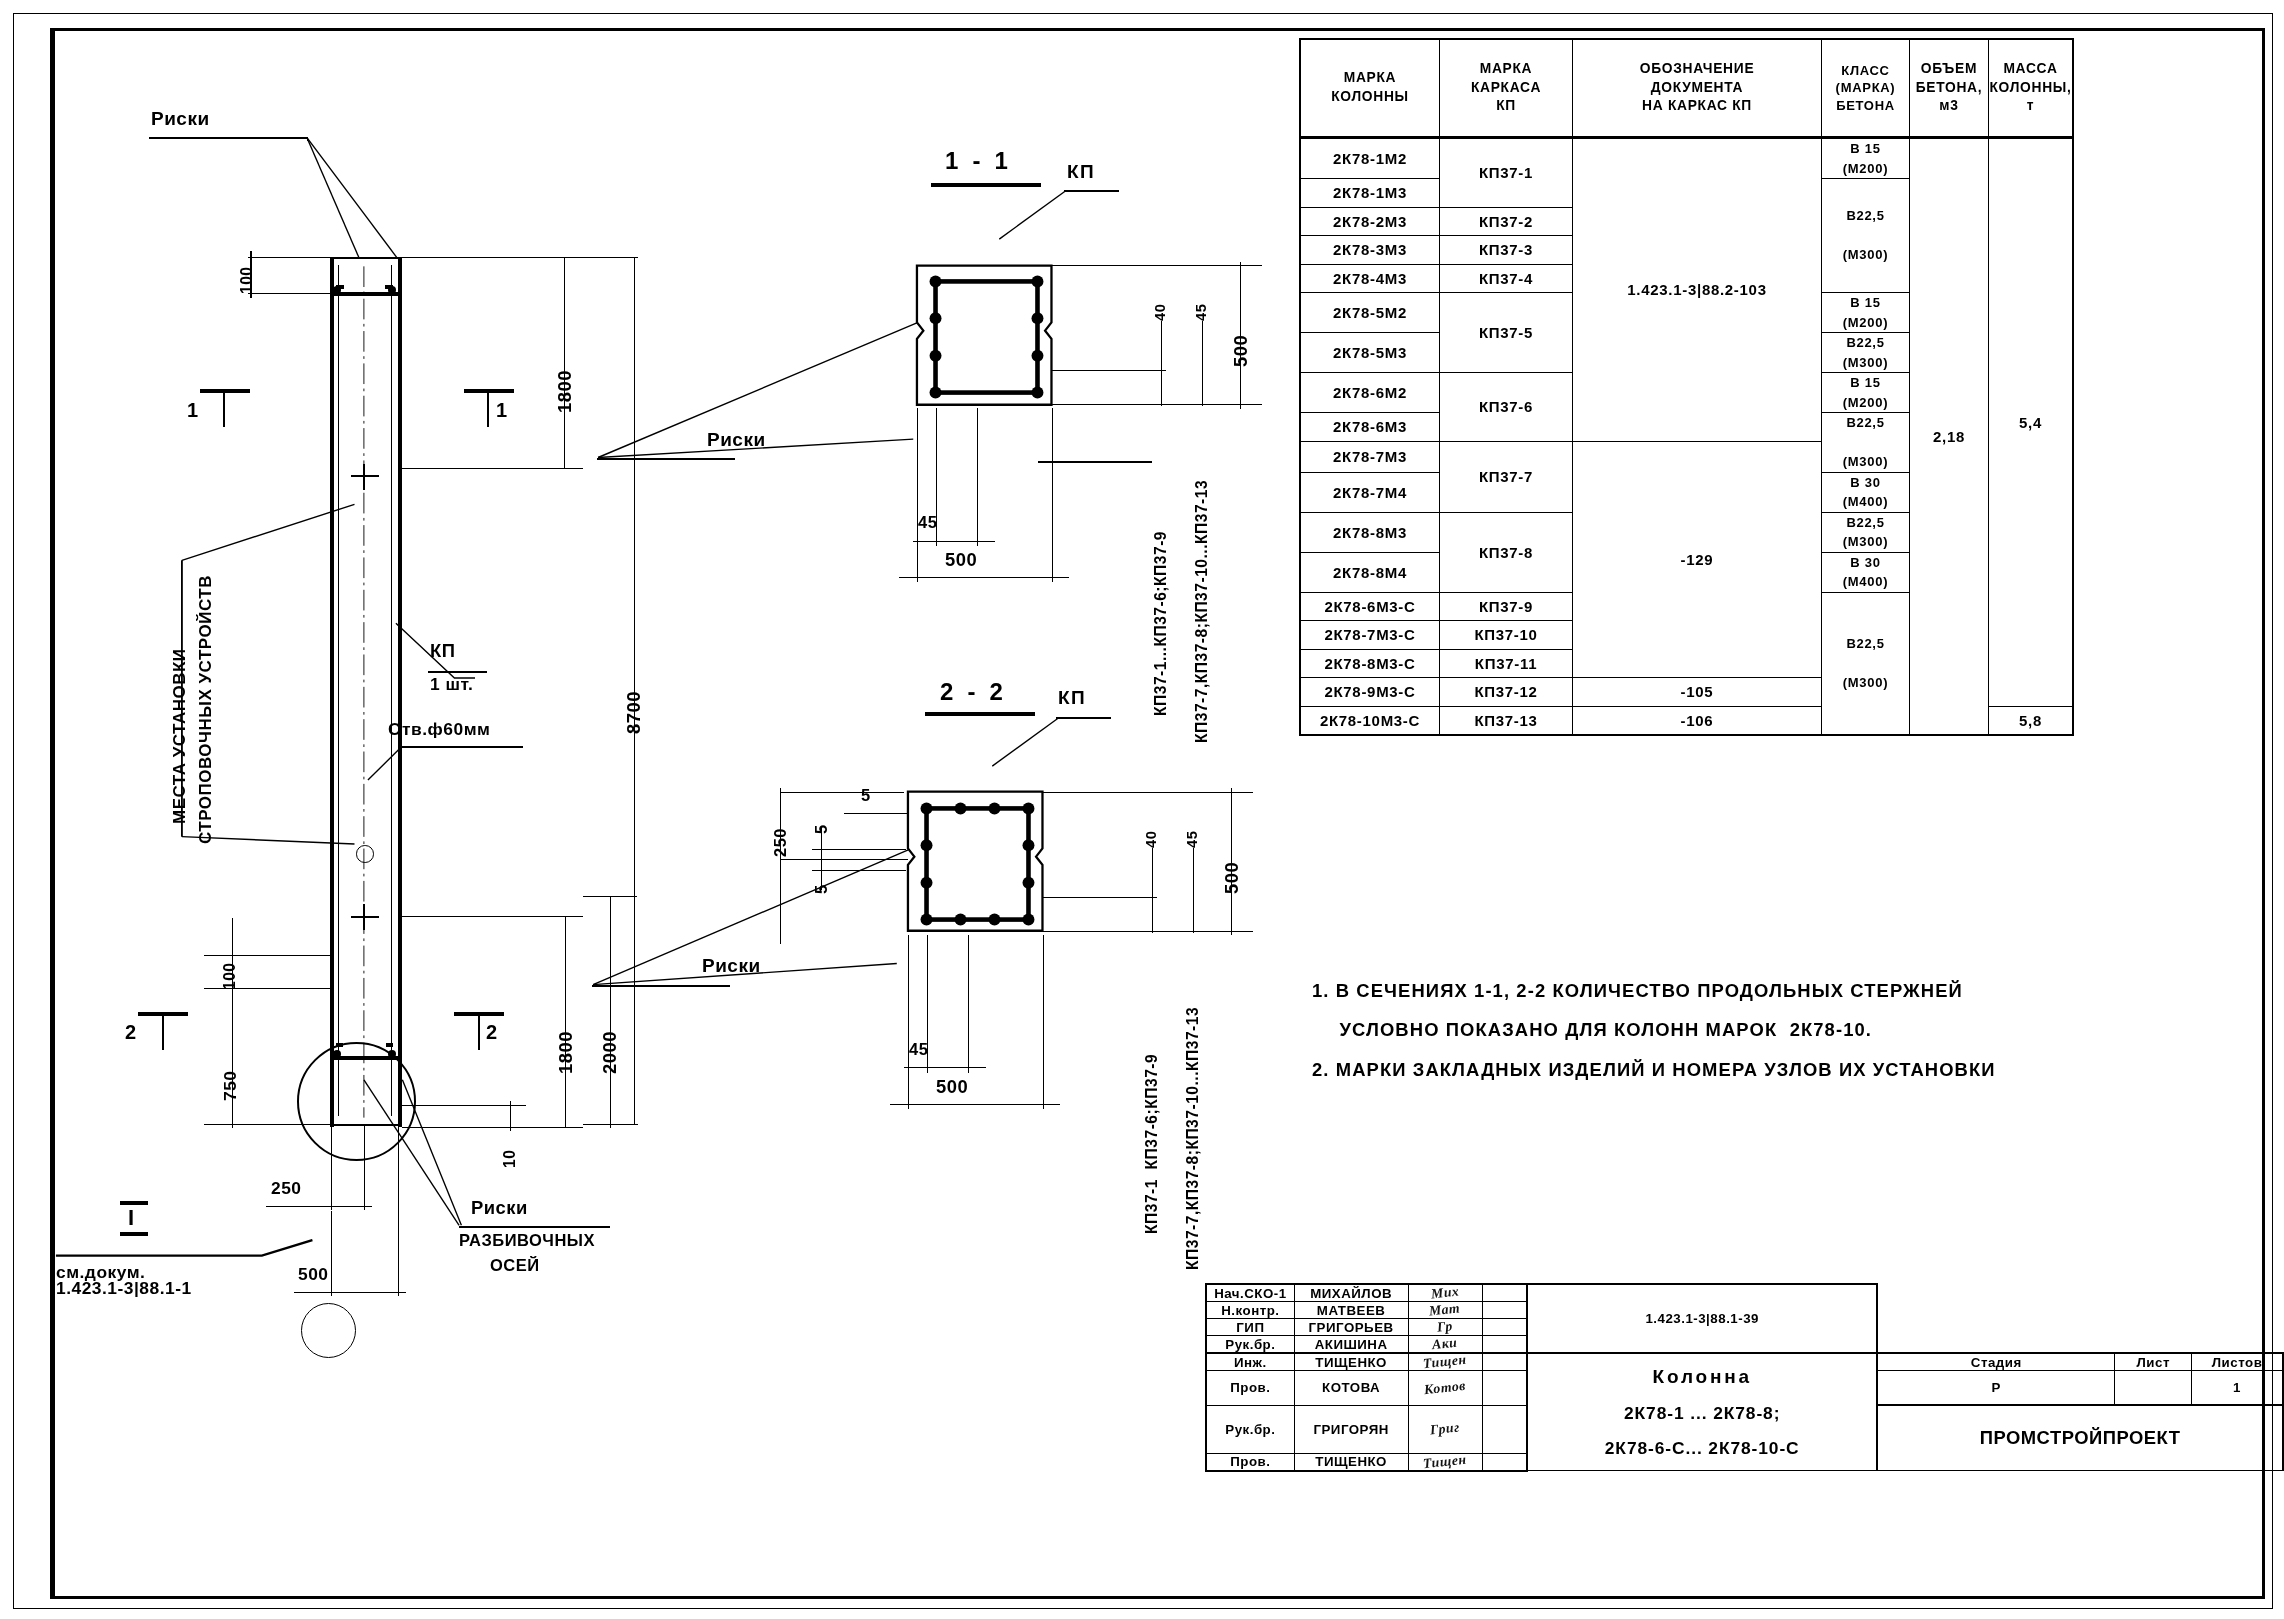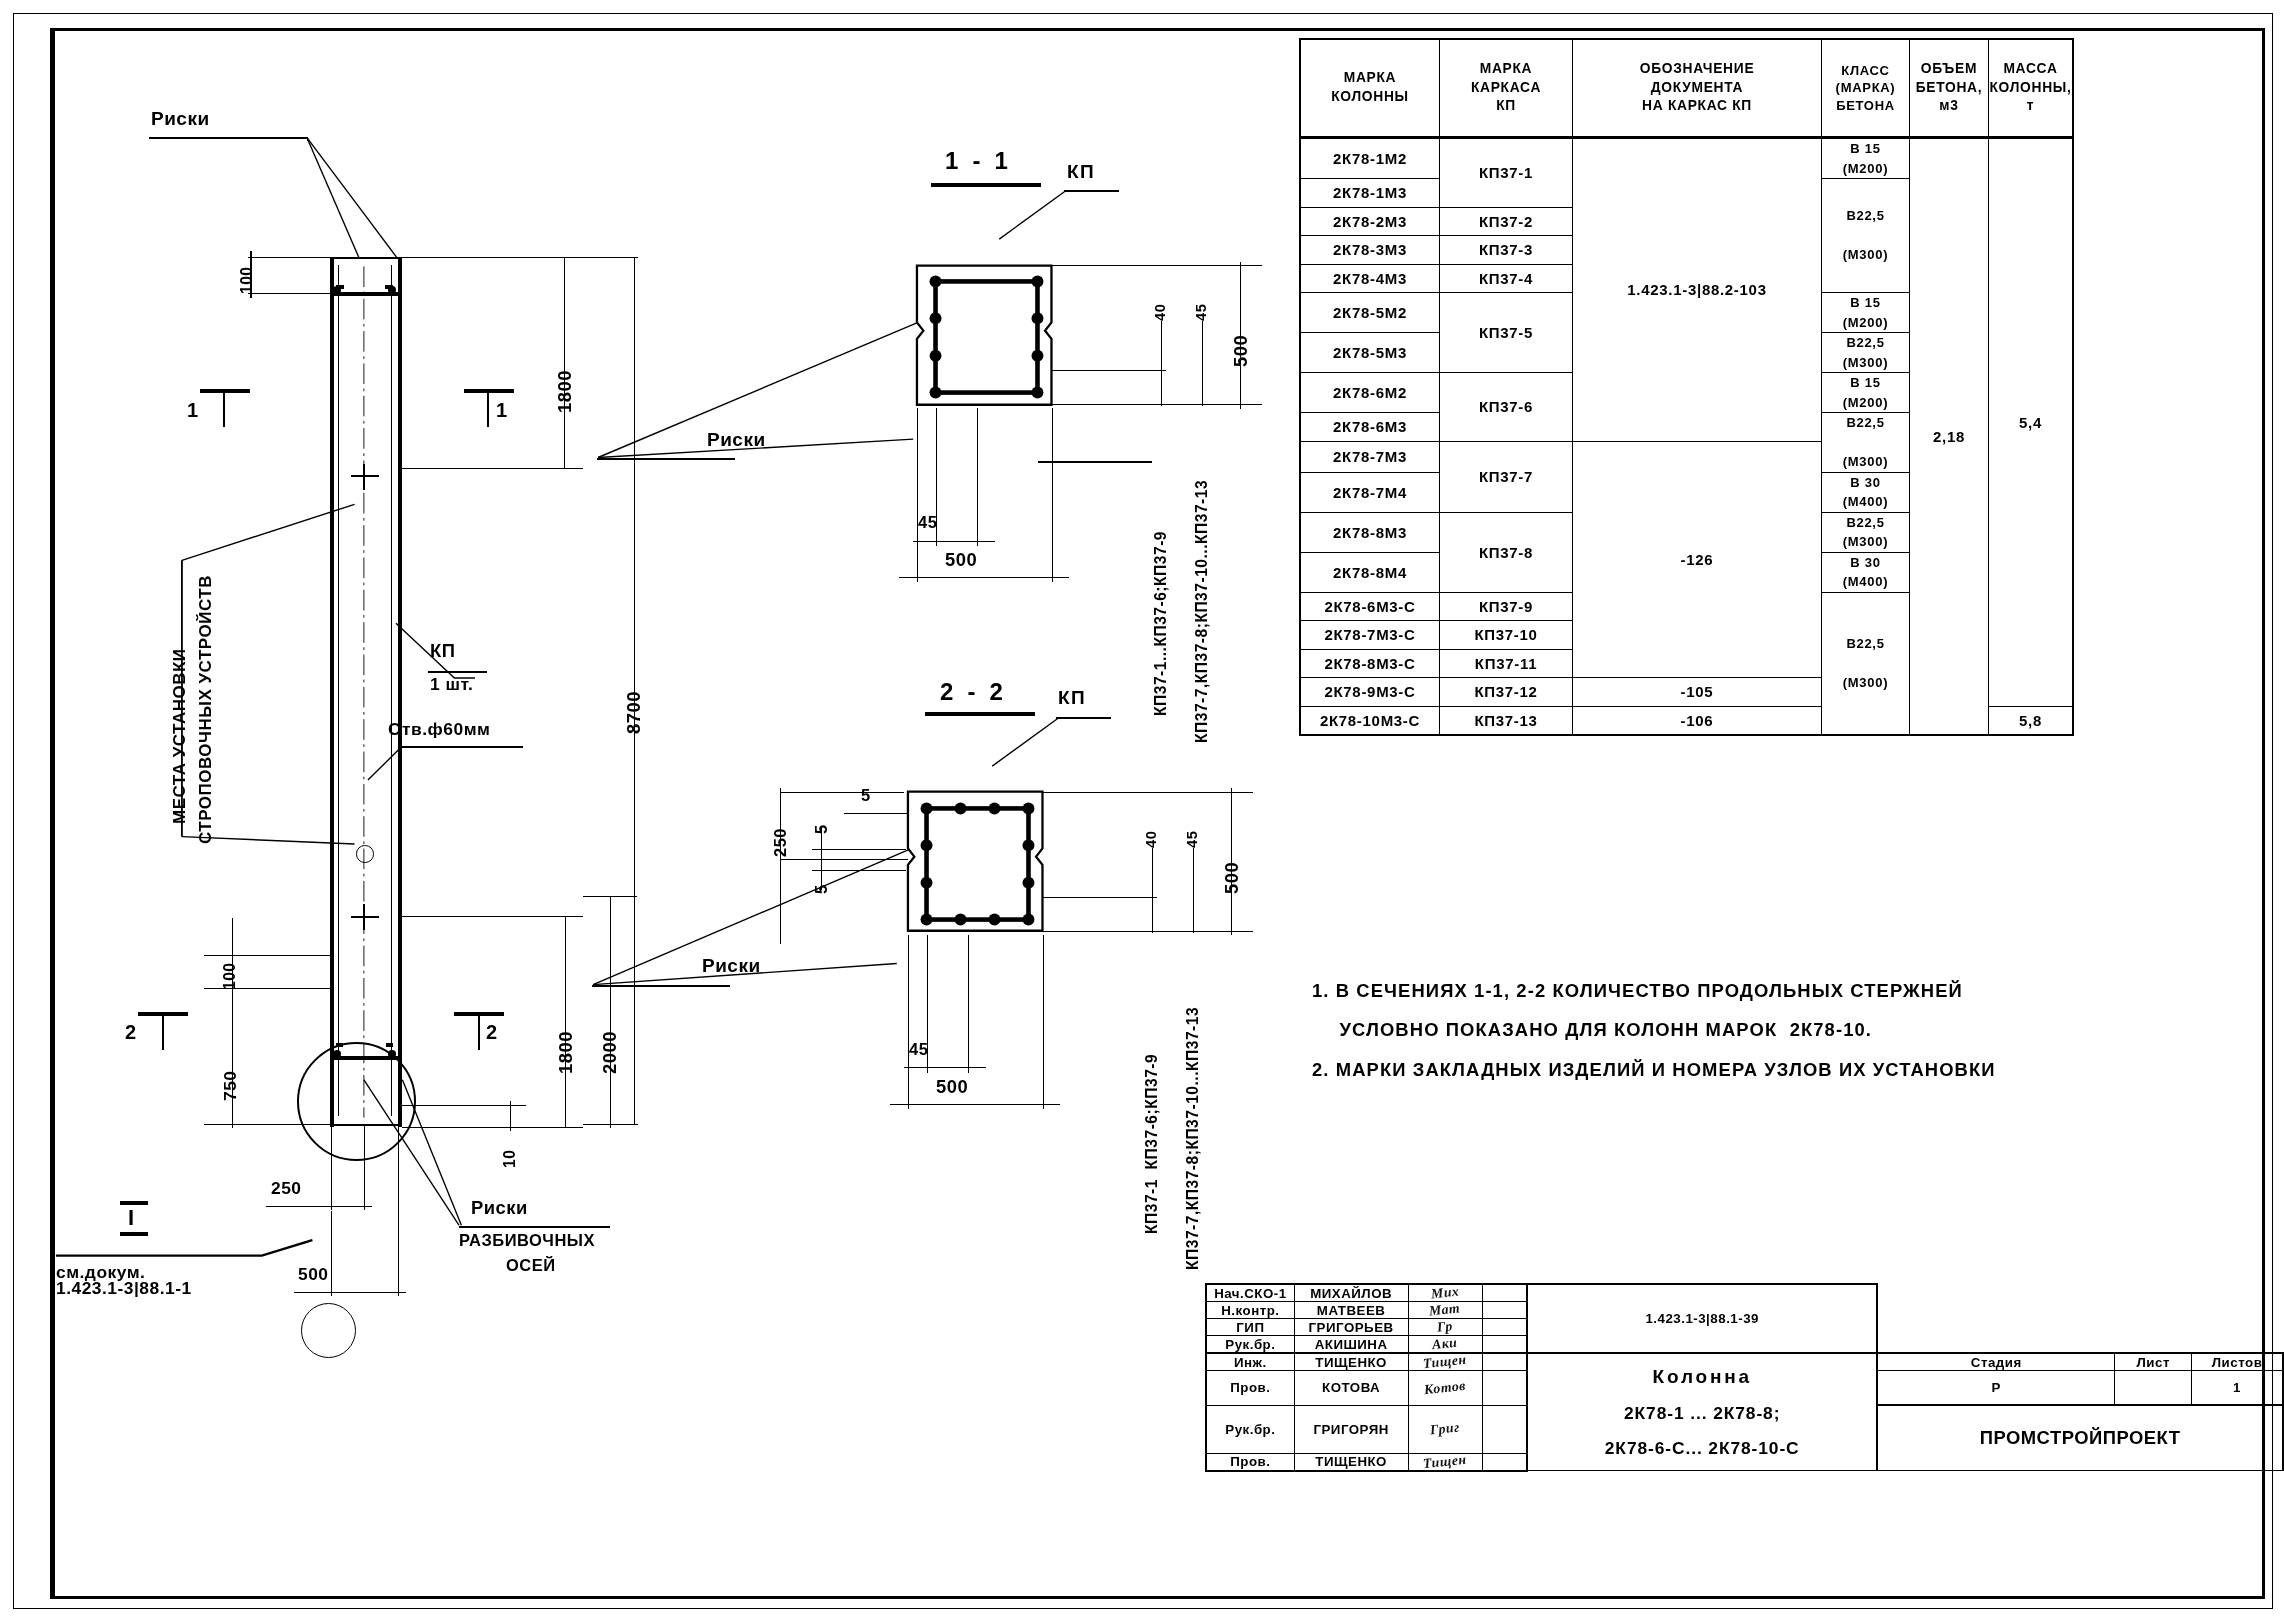--- a/index.html
+++ b/index.html
@@ -171,21 +171,21 @@
 
     <div class="circ" style="left:301px;top:1303px;width:53px;height:53px;border-width:1.8px;"></div>
 
     <svg style="position:absolute;left:363px;top:1078px;width:119px;height:151px;" viewBox="0 0 260 330" width="119" height="151">
       <line x1="2" y1="4" x2="210" y2="322" stroke="#000" stroke-width="3"></line>
       <line x1="86" y1="4" x2="215" y2="322" stroke="#000" stroke-width="3"></line>
     </svg>
     <div class="ln hl2" style="left:459px;top:1226px;width:151px;"></div>
     <div class="txt" style="left:471px;top:1199px;font-size:18.4px;">Риски</div>
     <div class="txt" style="left:459px;top:1232px;font-size:16.5px;">РАЗБИВОЧНЫХ</div>
-    <div class="txt" style="left:490px;top:1257px;font-size:16.5px;margin-left:16px;">ОСЕЙ</div>
+    <div class="txt" style="left:490px;top:1257px;font-size:16.5px;">ОСЕЙ</div>
 
     <div>
       <div class="ln hl" style="left:248px;top:257px;width:83px;"></div>
       <div class="ln hl" style="left:248px;top:293px;width:85px;"></div>
       <div class="ln vl2" style="left:250px;top:251px;height:47px;"></div>
       <div class="txt rot" style="left:239px;top:294px;font-size:15.6px;">100</div>
     </div>
 
     <div>
       <div class="ln hl" style="left:399px;top:257px;width:184px;"></div>
@@ -464,21 +464,21 @@
           <td class="c-frame" rowspan="2">КП37-6</td>
           <td class="c-class" rowspan="1">В 15<br>(М200)</td>
         </tr>
         <tr>
           <td class="c-mark outer-l">2К78-6М3</td>
           <td class="c-class" rowspan="2">В22,5<br><br>(М300)</td>
         </tr>
         <tr>
           <td class="c-mark outer-l">2К78-7М3</td>
           <td class="c-frame" rowspan="2">КП37-7</td>
-          <td class="c-doc" rowspan="7">-126</td>
+          <td class="c-doc" rowspan="7">-129</td>
         </tr>
         <tr>
           <td class="c-mark outer-l">2К78-7М4</td>
           <td class="c-class" rowspan="1">В 30<br>(М400)</td>
         </tr>
         <tr>
           <td class="c-mark outer-l">2К78-8М3</td>
           <td class="c-frame" rowspan="2">КП37-8</td>
           <td class="c-class" rowspan="1">В22,5<br>(М300)</td>
         </tr>

